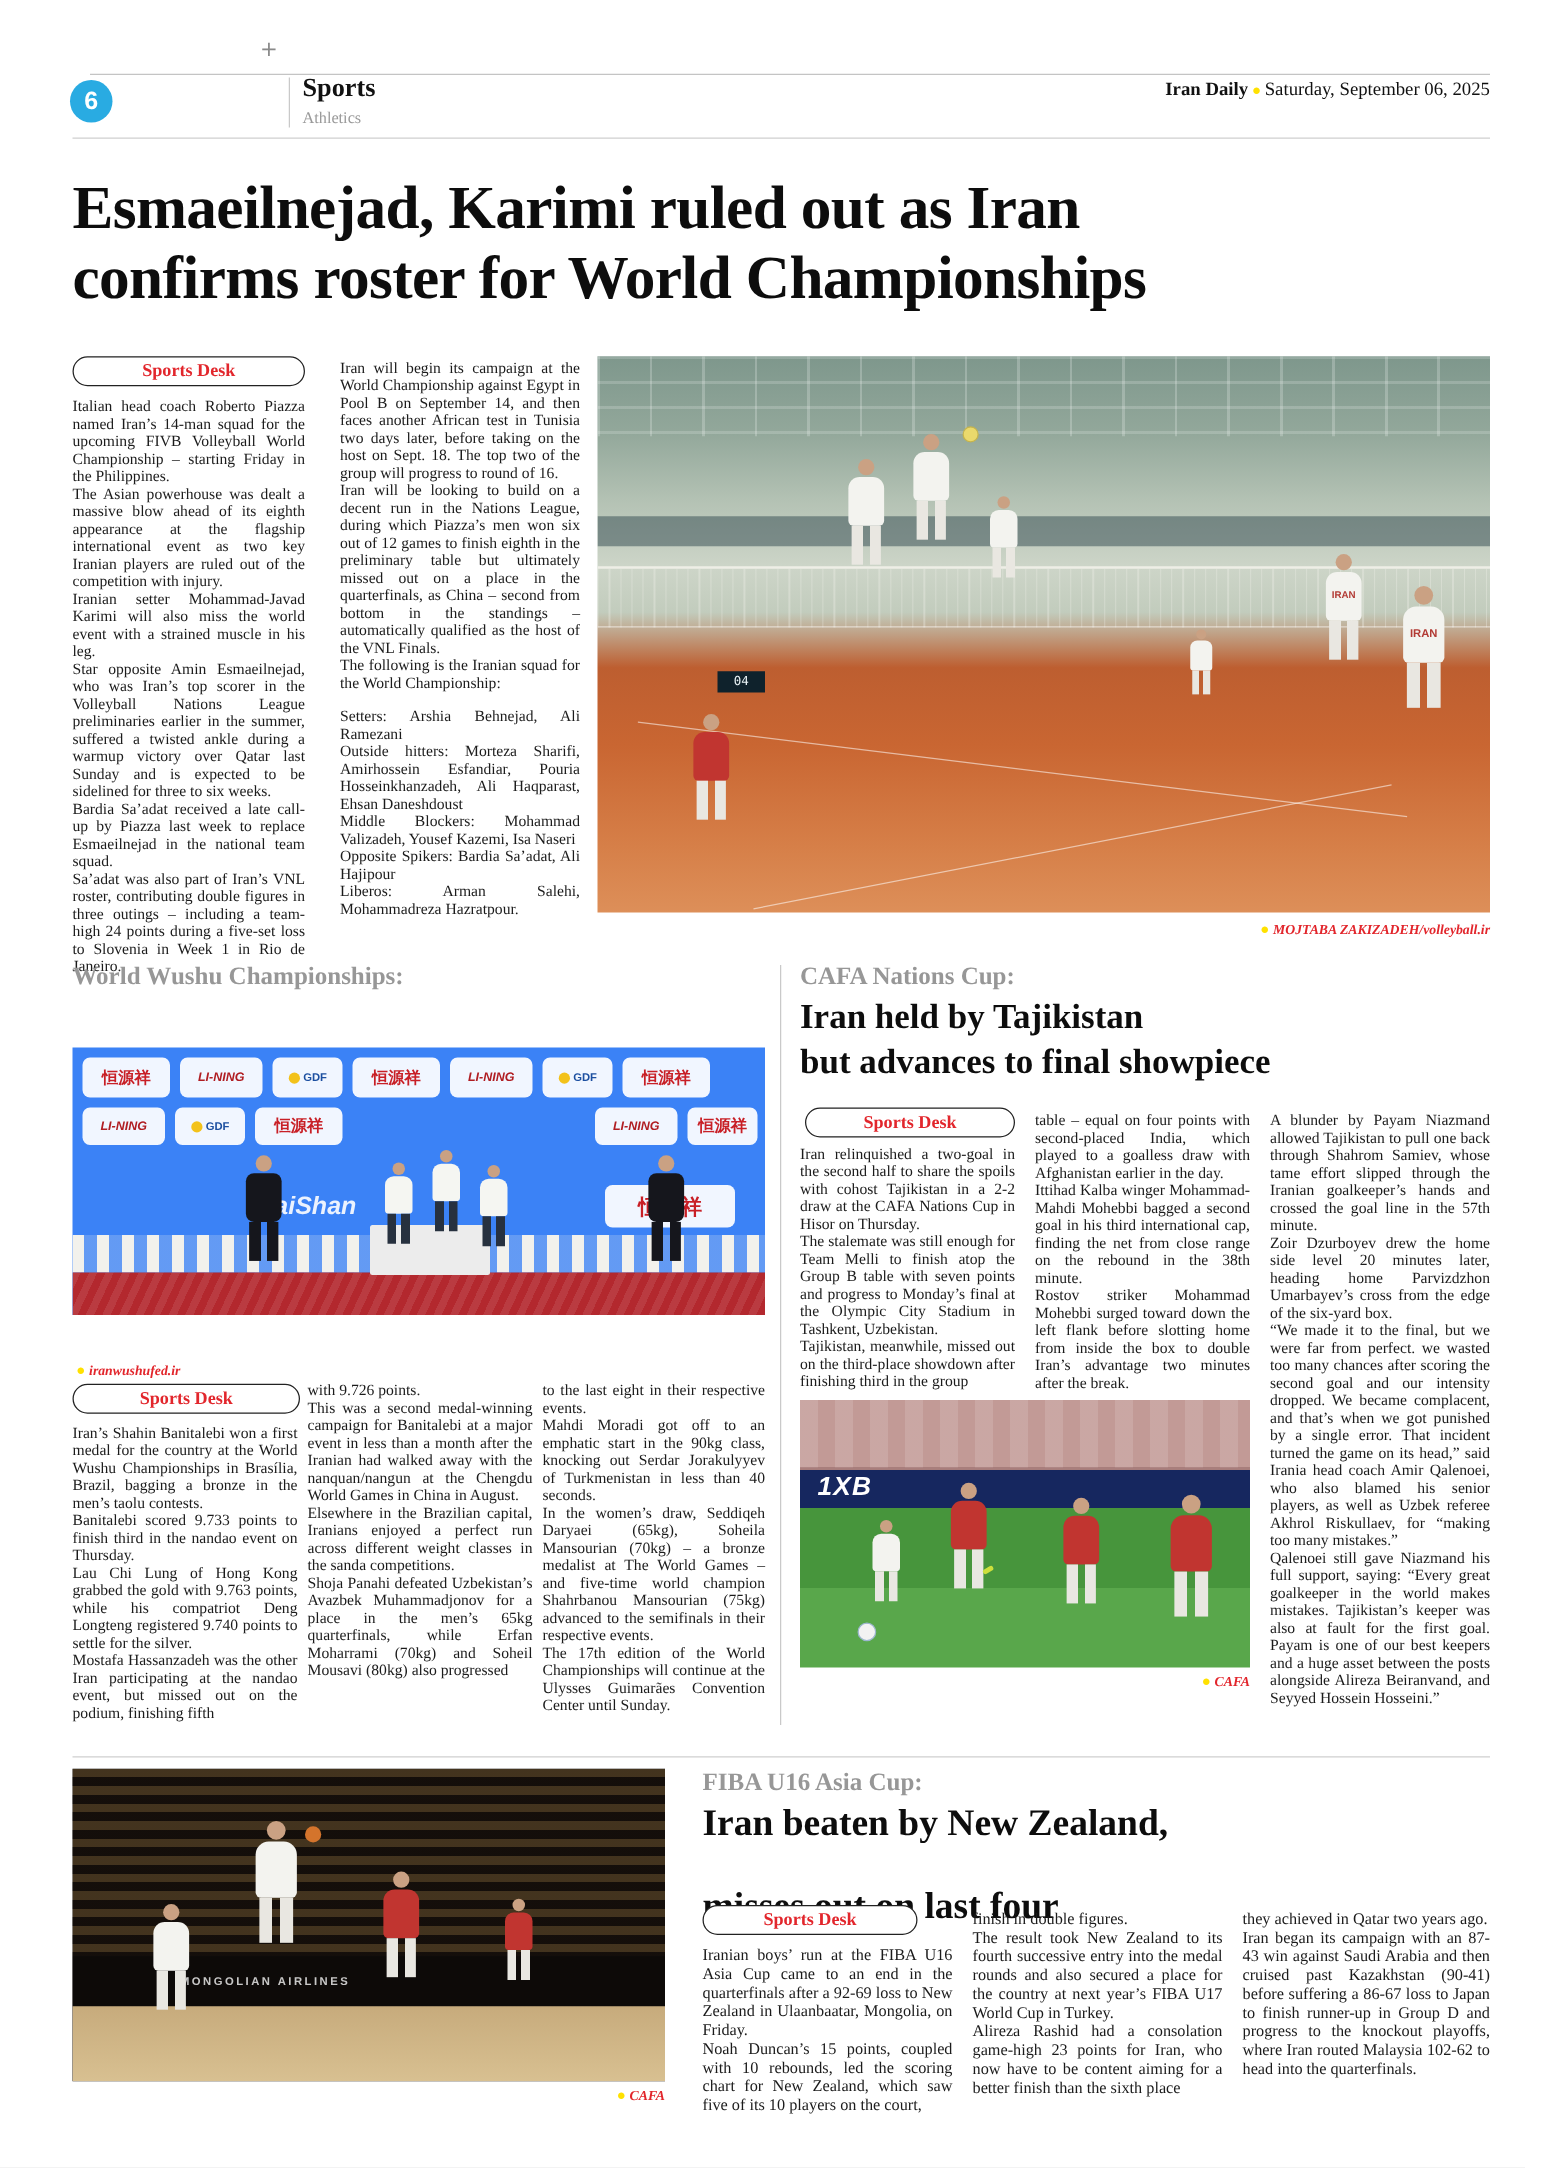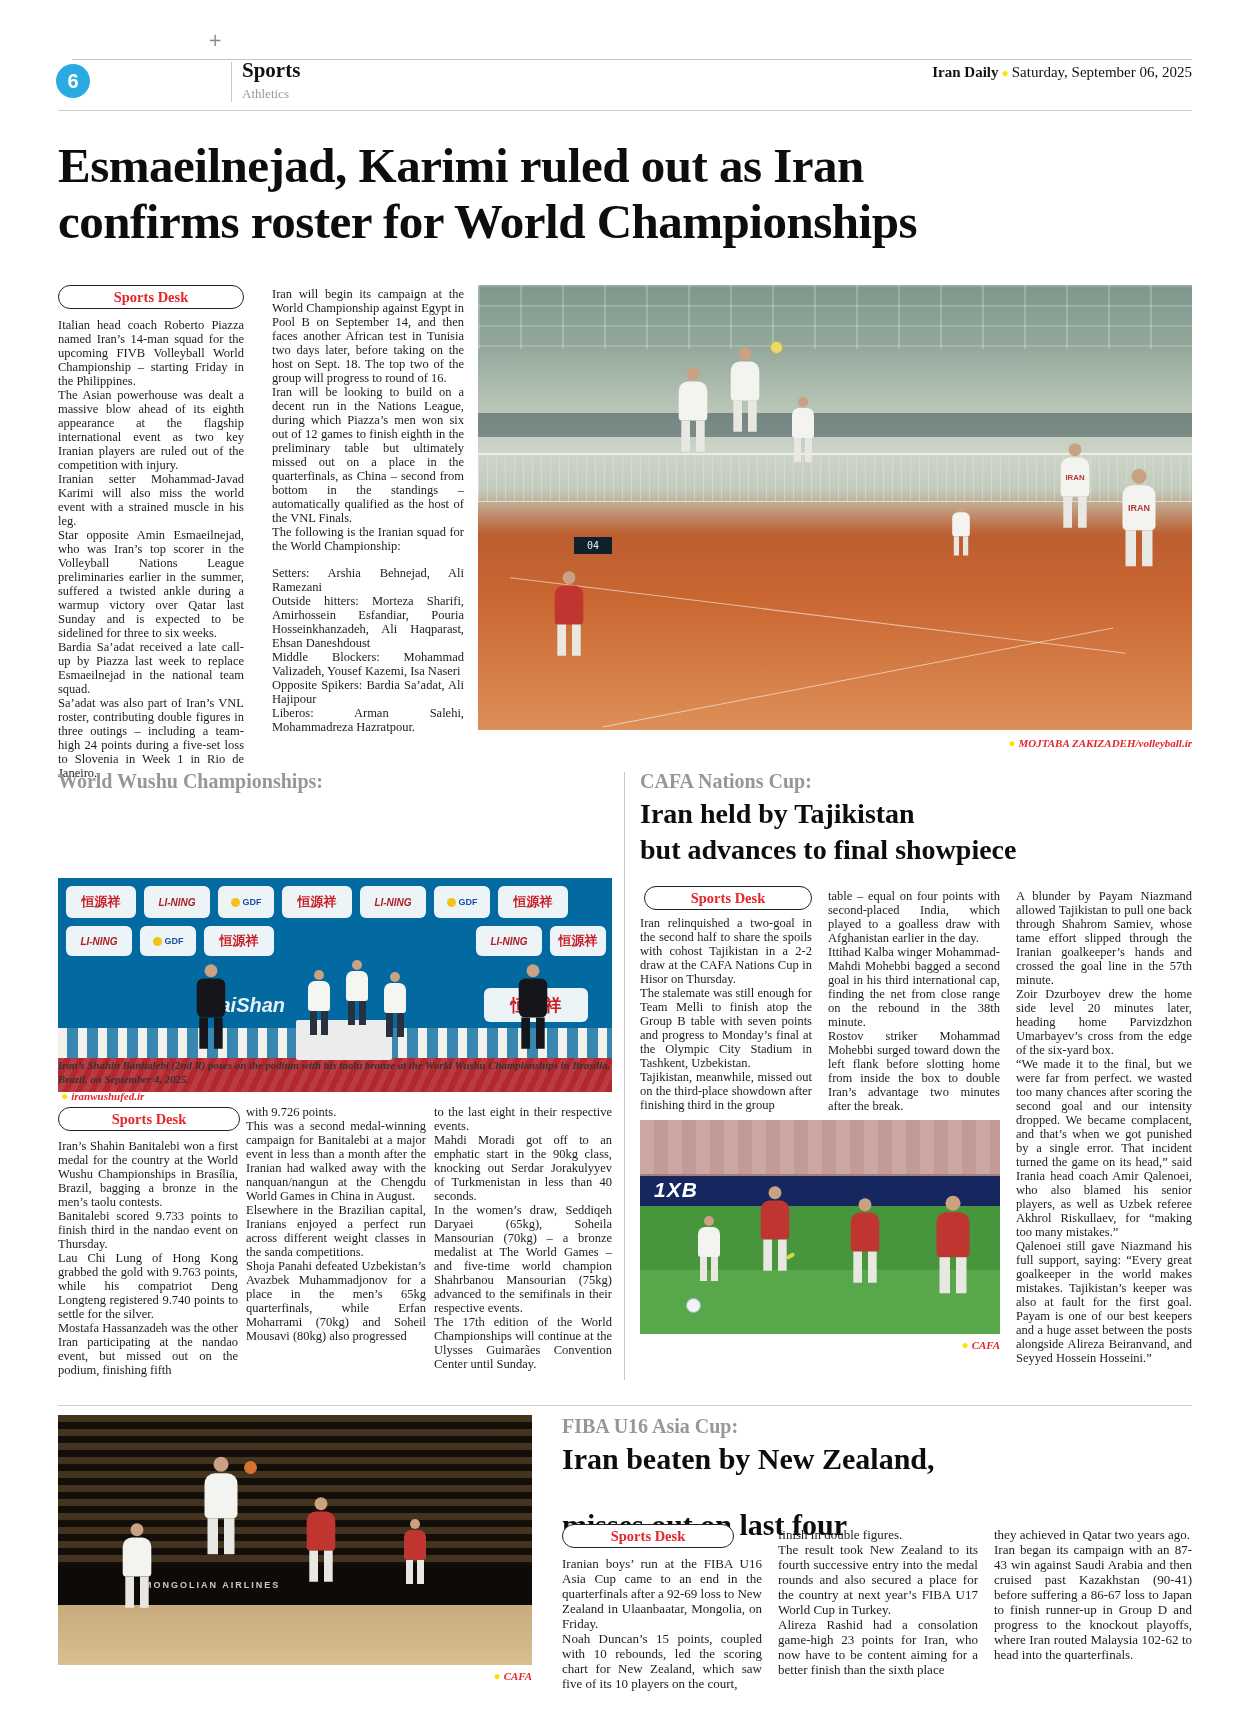--- a/index.html
+++ b/index.html
@@ -58,21 +58,21 @@
   .fig.red .torso{background:#c13530;}
   .fig.suit .torso{background:#15161c;border-radius:5px;}
   .fig.suit .legs{background:linear-gradient(90deg,#15161c 0 7px,transparent 7px 11px,#15161c 11px 18px);}
   .fig.athlete .torso{background:#f5f6f2;}
   .fig.athlete .legs{background:linear-gradient(90deg,#27313f 0 7px,transparent 7px 11px,#27313f 11px 18px);}
   .fig.sm{transform:scale(.8);}
   .fig.lg{transform:scale(1.3);}
   .fig.xl{transform:scale(1.5);}
   .jersey{font-size:6px;color:#b23a34;font-weight:bold;font-family:"Liberation Sans",sans-serif;}
   
-  .wu-photo{background:#0369a1;margin-top:40px;}
+  .wu-photo{background:#3b82f6;}
   .wcard{position:absolute;background:rgba(255,255,255,.93);border-radius:6px;
          display:flex;align-items:center;justify-content:center;font-family:"Liberation Sans",sans-serif;}
   .wcard.hx{color:#c81f26;font-weight:bold;font-size:13px;}
   .wcard.ln{color:#b01d22;font-style:italic;font-weight:bold;font-size:10px;}
   .wcard.gdf{color:#1c4fa0;font-weight:bold;font-size:9px;gap:3px;}
   .gdf-dot{width:9px;height:9px;border-radius:50%;background:#f3c21b;display:inline-block;}
   .wu-walltext{position:absolute;color:#fff;font-style:italic;font-weight:bold;font-size:20px;
                font-family:"Liberation Sans",sans-serif;opacity:.9;}
   .wu-fence{position:absolute;left:0;top:150px;width:100%;height:30px;
             background:repeating-linear-gradient(90deg,#f2f1ec 0 9px,rgba(242,241,236,.22) 9px 20px);}
@@ -239,21 +239,20 @@
         <div class="head"></div>
         <div class="torso"></div>
         <div class="legs"></div>
       </div>
     <div class="fig suit lg" style="left:462px;top:96px;">
         <div class="head"></div>
         <div class="torso"></div>
         <div class="legs"></div>
       </div>
   </div>
-  <div class="caption" style="left:58px;top:1058px;width:556px;">Iran’s Shahin Banitalebi (2nd R) poses on the podium with his taolu bronze at the World Wushu Championships in Brasília, Brazil, on September 4, 2025.</div>
   <div class="credit credit-left" style="left:58px;top:1089px;width:300px;text-align:left;">
     <span class="dot">●</span><span>iranwushufed.ir</span>
   </div>
   <div class="badge" style="left:58px;top:1107px;width:180px;">Sports Desk</div>
   <div class="body-col" style="left:58px;top:1139px;width:180px;">
       <p>Iran’s Shahin Banitalebi won a first medal for the country at the World Wushu Championships in Brasília, Brazil, bagging a bronze in the men’s taolu contests.</p>
       <p>Banitalebi scored 9.733 points to finish third in the nandao event on Thursday.</p>
       <p>Lau Chi Lung of Hong Kong grabbed the gold with 9.763 points, while his compatriot Deng Longteng registered 9.740 points to settle for the silver.</p>
       <p>Mostafa Hassanzadeh was the other Iran participating at the nandao event, but missed out on the podium, finishing fifth</p>
     </div>

